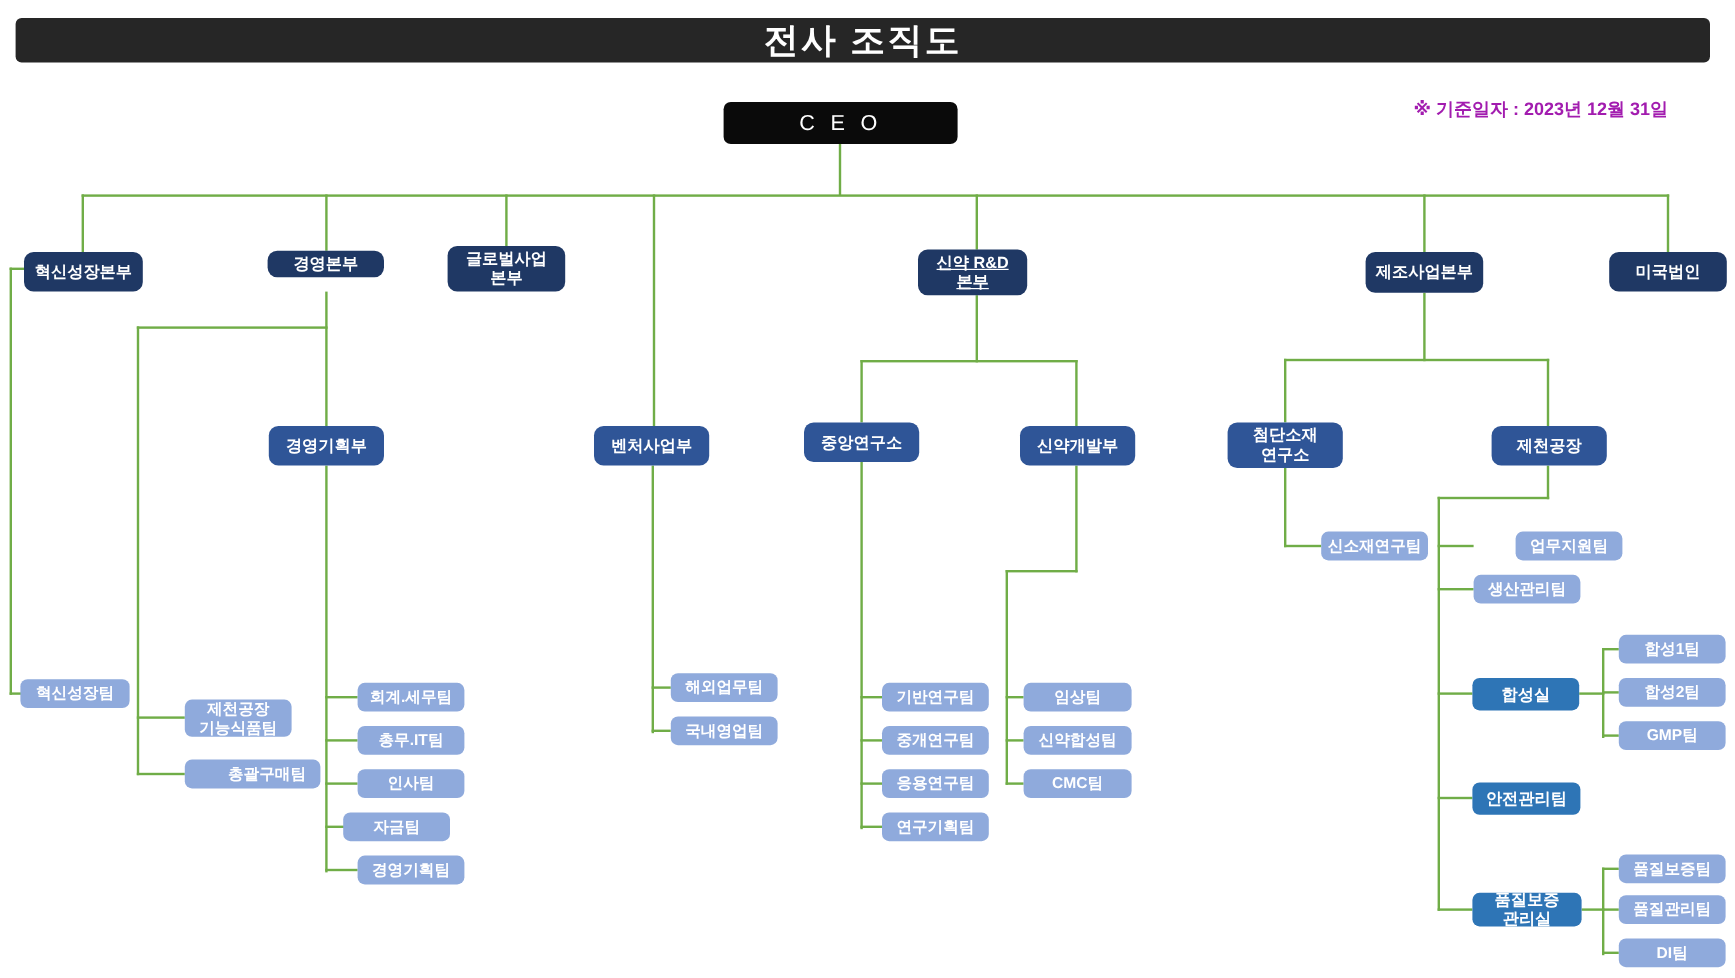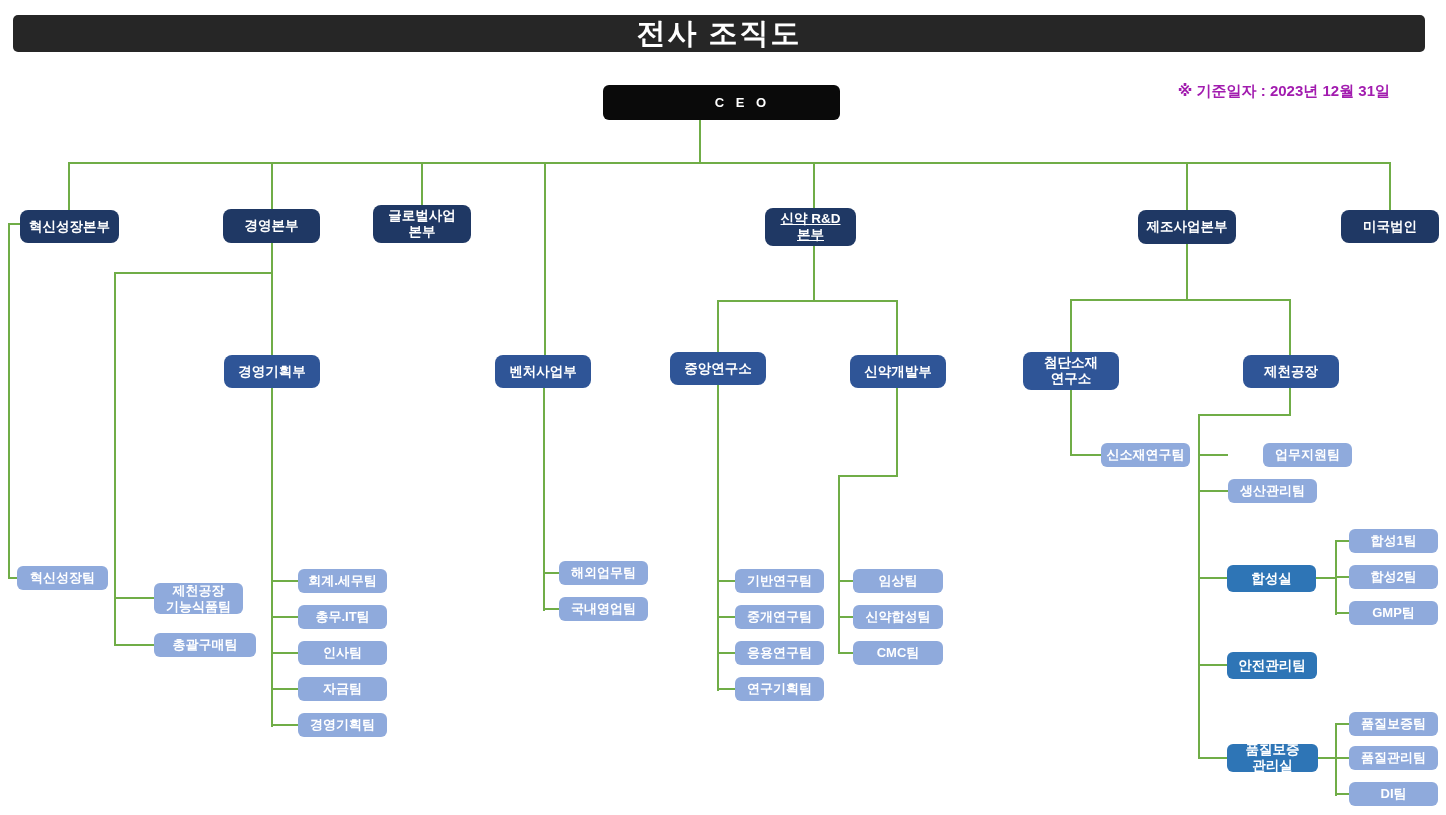--- a/index.html
+++ b/index.html
@@ -15,21 +15,21 @@
   }
   .datenote{
     position:absolute;top:82px;left:1100px;width:290px;text-align:right;
     color:#a21caf;font-size:15px;font-weight:700;
   }
   .box{
     position:absolute;display:flex;align-items:center;justify-content:center;
     text-align:center;color:#ffffff;font-weight:700;border-radius:8px;
     white-space:pre-line;line-height:1.18;
   }
-  .ceo{background:#0a0a0a;font-size:13px;font-weight:700;letter-spacing:4px;border-radius:6px;padding-left:42px;}
+  .ceo{background:#0a0a0a;font-size:18px;font-weight:400;letter-spacing:4px;border-radius:6px;}
   .l1{background:#1F3864;font-size:13.5px;}
   .l2{background:#2F5597;font-size:13.5px;}
   .mid{background:#2E75B6;font-size:13.5px;border-radius:6px;}
   .lt{background:#8FAADC;font-size:13px;border-radius:6px;}
   .line{position:absolute;background:#70AD47;}
   .h{height:2px;}
   .v{width:2px;}
 </style>
 </head>
 <body>
@@ -101,45 +101,45 @@
   <div class="line h" style="left:1335px;top:612px;width:14px;"></div>
   <div class="line h" style="left:1318px;top:757px;width:19px;"></div>
   <div class="line v" style="left:1335px;top:723px;height:73px;"></div>
   <div class="line h" style="left:1335px;top:723px;width:14px;"></div>
   <div class="line h" style="left:1335px;top:757px;width:14px;"></div>
   <div class="line h" style="left:1335px;top:793px;width:14px;"></div>
 
   <div class="box ceo" style="left:603px;top:85px;width:195px;height:35px;">C E O</div>
 
   <div class="box l1" style="left:20px;top:210px;width:99px;height:33px;">혁신성장본부</div>
-  <div class="box l1" style="left:223px;top:209px;width:97px;height:34px;">경영본부</div>
+  <div class="box l1" style="left:223px;top:209px;width:97px;height:22px;">경영본부</div>
   <div class="box l1" style="left:373px;top:205px;width:98px;height:38px;">글로벌사업
 본부</div>
   <div class="box l1" style="left:765px;top:208px;width:91px;height:38px;text-decoration:underline;">신약 R&amp;D
 본부</div>
   <div class="box l1" style="left:1138px;top:210px;width:98px;height:34px;">제조사업본부</div>
   <div class="box l1" style="left:1341px;top:210px;width:98px;height:33px;">미국법인</div>
 
   <div class="box l2" style="left:224px;top:355px;width:96px;height:33px;">경영기획부</div>
   <div class="box l2" style="left:495px;top:355px;width:96px;height:33px;">벤처사업부</div>
   <div class="box l2" style="left:670px;top:352px;width:96px;height:33px;">중앙연구소</div>
   <div class="box l2" style="left:850px;top:355px;width:96px;height:33px;">신약개발부</div>
   <div class="box l2" style="left:1023px;top:352px;width:96px;height:38px;">첨단소재
 연구소</div>
   <div class="box l2" style="left:1243px;top:355px;width:96px;height:33px;">제천공장</div>
 
   <div class="box lt" style="left:17px;top:566px;width:91px;height:24px;">혁신성장팀</div>
   <div class="box lt" style="left:154px;top:583px;width:89px;height:31px;">제천공장
 기능식품팀</div>
-  <div class="box lt" style="left:154px;top:633px;width:102px;height:24px;">총괄구매팀</div>
+  <div class="box lt" style="left:154px;top:633px;width:89px;height:24px;padding-left:24px;">총괄구매팀</div>
 
   <div class="box lt" style="left:298px;top:569px;width:89px;height:24px;">회계.세무팀</div>
   <div class="box lt" style="left:298px;top:605px;width:89px;height:24px;">총무.IT팀</div>
   <div class="box lt" style="left:298px;top:641px;width:89px;height:24px;">인사팀</div>
-  <div class="box lt" style="left:298px;top:677px;width:89px;height:24px;">자금팀</div>
+  <div class="box lt" style="left:286px;top:677px;width:89px;height:24px;">자금팀</div>
   <div class="box lt" style="left:298px;top:713px;width:89px;height:24px;">경영기획팀</div>
 
   <div class="box lt" style="left:559px;top:561px;width:89px;height:24px;">해외업무팀</div>
   <div class="box lt" style="left:559px;top:597px;width:89px;height:24px;">국내영업팀</div>
 
   <div class="box lt" style="left:735px;top:569px;width:89px;height:24px;">기반연구팀</div>
   <div class="box lt" style="left:735px;top:605px;width:89px;height:24px;text-align:right;">중개연구팀</div>
   <div class="box lt" style="left:735px;top:641px;width:89px;height:24px;">응용연구팀</div>
   <div class="box lt" style="left:735px;top:677px;width:89px;height:24px;">연구기획팀</div>
 

